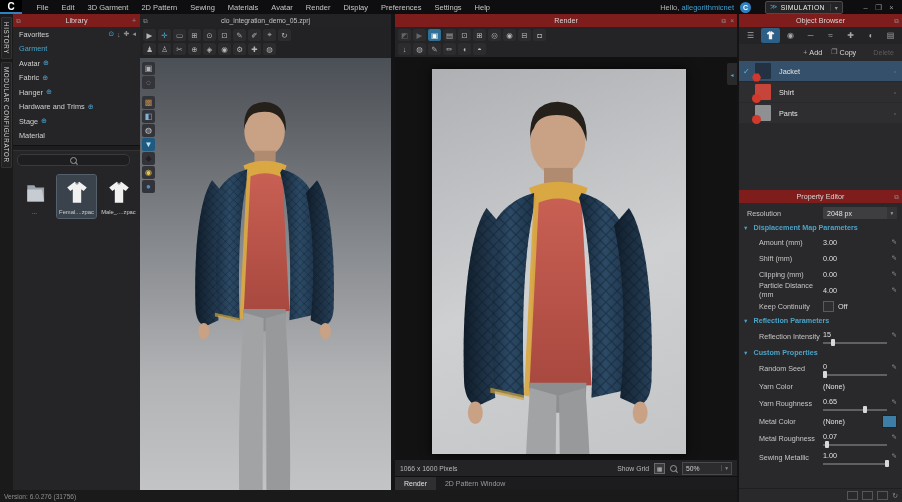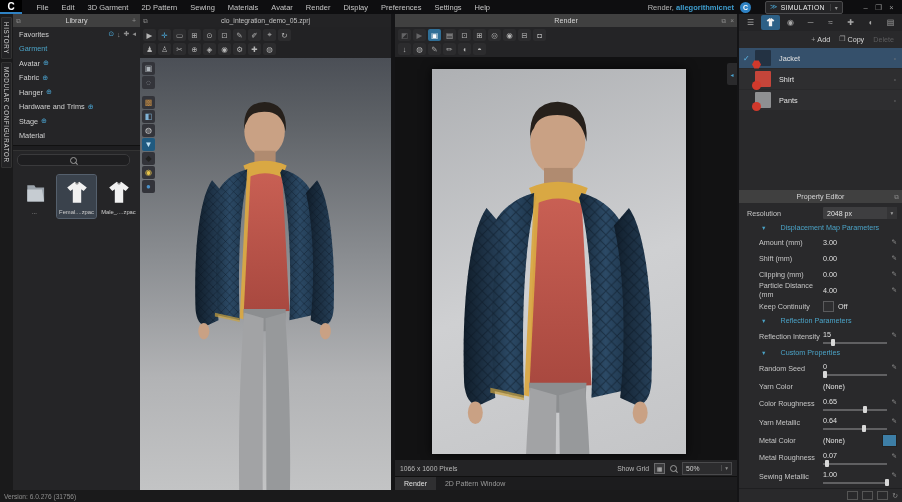--- a/index.html
+++ b/index.html
@@ -5,32 +5,32 @@
   html,body{margin:0;padding:0;background:#000;}
   #root{position:relative;width:902px;height:502px;background:#141416;overflow:hidden;
         font-family:"Liberation Sans",sans-serif;color:#c8c8c8;-webkit-font-smoothing:antialiased;}
   
   .menubar{position:absolute;left:0;top:0;right:0;height:14px;background:#0e0e10;display:flex;align-items:center;z-index:30;}
   .logo{width:22px;height:14px;background:#000;color:#fff;font-weight:bold;font-size:10px;display:flex;align-items:center;justify-content:center;border-bottom:2px solid #2e82c4;box-sizing:border-box;}
   .menus{display:flex;align-items:center;margin-left:8px;}
   .menu-item{padding:0 6.5px;font-size:7.5px;color:#c6c6c6;cursor:default;}
   .mb-right{margin-left:auto;display:flex;align-items:center;gap:6px;padding-right:4px;}
   .greeting{font-size:7.5px;color:#b5b5b5;}
-  .username{color:#3f9fd0;font-weight:bold;}
+  .username{color:#3f9fd0;font-weight:normal;}
   .user-avatar{width:11px;height:11px;border-radius:50%;background:#2e82c4;color:#fff;font-size:7px;font-weight:bold;display:flex;align-items:center;justify-content:center;}
   .sim-btn{height:11px;border:1px solid #4a4a4c;background:#242426;border-radius:2px;display:flex;align-items:center;padding:0 4px;gap:3px;font-size:6.8px;color:#ececec;letter-spacing:.3px;margin-left:8px;}
   .sim-chev{color:#4aa3d0;font-size:7px;}
   .sim-caret{color:#9a9a9a;font-size:6px;border-left:1px solid #3c3c3e;padding-left:4px;margin-left:2px;}
   .win-controls{display:flex;margin-left:10px;}
   .win-controls span{width:13px;text-align:center;color:#9a9a9a;font-size:7.5px;}
   
   .rail{position:absolute;left:0;top:14px;width:13px;bottom:0;background:#1a1a1b;z-index:5;}
   .rail-tab{writing-mode:vertical-rl;font-size:6.3px;letter-spacing:.6px;color:#cfcfcf;background:#232325;border:1px solid #333;padding:4px 1px;margin:3px 1px;border-radius:1px;}
   
-  .phead{height:13px;background:#404040;display:flex;align-items:center;justify-content:center;font-size:7.2px;color:#d6d6d6;position:relative;flex:none;}
+  .phead{height:13px;background:#7f1d1d;display:flex;align-items:center;justify-content:center;font-size:7.2px;color:#d6d6d6;position:relative;flex:none;}
   .phead .popout{position:absolute;left:3px;font-size:6.5px;color:#8d8d8d;}
   .phead .hplus{position:absolute;right:4px;font-size:7px;color:#8d8d8d;}
   .phead .hclose{position:absolute;right:3px;font-size:6.5px;color:#8d8d8d;display:flex;gap:4px;}
   
   .library{position:absolute;left:13px;top:14px;width:127px;bottom:12px;background:#252527;display:flex;flex-direction:column;z-index:5;}
   .lib-item{height:14.5px;display:flex;align-items:center;padding:0 4px 0 6px;font-size:7.3px;color:#d0d0d0;}
   .lib-item .plus{color:#4aa3d0;font-size:7px;margin-left:3px;}
   .lib-item.accent{color:#4ba3c7;}
   .lib-item .spacer{flex:1;}
   .fav-ic{font-size:7px;color:#8f8f8f;margin-left:3px;}
@@ -79,36 +79,36 @@
   .rtab.active{background:#2f2f31;color:#e2e2e2;}
   
   .rightpanel{position:absolute;left:739px;top:14px;right:0;bottom:0;background:#29292b;z-index:6;}
   .ob-tabs{height:17px;display:flex;align-items:center;background:#242426;padding:0 2px;gap:1px;}
   .obtab{flex:1;height:15px;display:flex;align-items:center;justify-content:center;font-size:8px;color:#a8a8a8;border-radius:2px;}
   .obtab.active{background:#2d6086;color:#fff;}
   .obtab svg{width:11px;height:11px;}
   .ob-btnrow{height:16px;display:flex;align-items:center;justify-content:flex-end;gap:9px;padding:0 8px;font-size:7.2px;color:#d8d8d8;}
   .ob-btn{display:flex;align-items:center;gap:2px;}
   .ob-btn .bic{font-size:7px;color:#9f9f9f;}
-  .ob-btn.disabled{color:#5c5c5e;}
+  .ob-btn.disabled{color:#5c5c5e;margin-left:8px;}
   .ob-row{height:20px;display:flex;align-items:center;margin:1px 0;background:#2e2e30;padding:0 4px;}
   .ob-row.selected{background:#35506b;}
   .ob-check{width:12px;font-size:8px;color:#5db7e8;}
   .ob-thumb{width:16px;height:16px;border-radius:1px;position:relative;margin-right:8px;flex:none;}
   .ob-badge{position:absolute;left:-3px;bottom:-3px;width:9px;height:9px;background:#d2392c;}
   .ob-badge.hex{clip-path:polygon(25% 5%,75% 5%,100% 50%,75% 95%,25% 95%,0 50%);}
   .ob-badge.circle{border-radius:50%;}
   .ob-name{flex:1;font-size:7.3px;color:#e2e2e2;}
   .ob-rowic{font-size:6.5px;color:#7f7f81;margin-right:2px;}
   
   .pe{position:absolute;left:0;right:0;top:176px;bottom:0;display:flex;flex-direction:column;}
   .pe-body{flex:1;overflow:hidden;padding:2px 0 0;}
   .pe-row{height:16px;display:flex;align-items:center;padding:0 5px 0 8px;}
   .pe-row.tall{height:19px;align-items:center;padding-top:0;}
-  .pe-section{height:13px;display:flex;align-items:center;gap:14px;padding-left:22px;color:#4ba3c7;font-size:7.2px;}
+  .pe-section{height:13px;display:flex;align-items:center;gap:5px;padding-left:4px;color:#4ba3c7;font-size:7.2px;font-weight:bold;}
   .pe-section .caret{font-size:5.5px;color:#4ba3c7;}
   .pe-label{flex:1;font-size:7.2px;color:#c6c6c6;}
   .pe-label.ind{padding-left:12px;}
   .pe-ctrl{width:74px;display:flex;align-items:center;flex:none;}
   .pe-ctrl.col{flex-direction:column;align-items:stretch;gap:0;padding-top:1px;}
   .vline{display:flex;align-items:center;justify-content:space-between;}
   .pe-val{font-size:7.2px;color:#e0e0e0;}
   .pen{font-size:6.5px;color:#8f8f8f;margin-left:auto;}
   .vline .pen{margin-left:0;}
   .track{position:relative;height:2px;background:#606062;margin:3px 10px 0 0;}
@@ -192,21 +192,21 @@
         <div class="menu-item">Materials</div>
         <div class="menu-item">Avatar</div>
         <div class="menu-item">Render</div>
         <div class="menu-item">Display</div>
         <div class="menu-item">Preferences</div>
         <div class="menu-item">Settings</div>
         <div class="menu-item">Help</div>
       </div>
     <div class="mb-right">
       <span class="greeting">
-        <span>Render,</span>
+        <span>Hello,</span>
         <b class="username">allegorithmicnet</b>
       </span>
       <span class="user-avatar">C</span>
       <div class="sim-btn">
         <span class="sim-chev">≫</span>
         <span>SIMULATION</span>
         <span class="sim-caret">▾</span>
       </div>
       <div class="win-controls" id="win-controls">
           <span>–</span>
@@ -389,20 +389,26 @@
         <span class="zc">▾</span>
       </span>
     </div>
     <div class="rd-tabs" id="rd-tabs">
         <div class="rtab active">Render</div>
         <div class="rtab">2D Pattern Window</div>
       </div>
   </div>
 
   <div class="rightpanel">
+    <div class="phead">
+      <span>Object Browser</span>
+      <span class="hclose">
+          <span>⧉</span>
+        </span>
+    </div>
     <div class="ob-tabs" id="ob-tabs">
         <span class="obtab">☰</span>
         <span class="obtab active">
           <svg>
             <use href="#tshirt"></use>
           </svg>
         </span>
         <span class="obtab">◉</span>
         <span class="obtab">─</span>
         <span class="obtab">≈</span>
@@ -538,40 +544,28 @@
               </div>
             </div>
           </div>
           <div class="pe-row">
             <span class="pe-label ind">Yarn Color</span>
             <div class="pe-ctrl">
               <span class="pe-val">(None)</span>
             </div>
           </div>
           <div class="pe-row tall">
-            <span class="pe-label ind">Color Roughness</span>
+            <span class="pe-label ind">Yarn Roughness</span>
             <div class="pe-ctrl col">
               <div class="vline">
                 <span class="pe-val">0.65</span>
                 <span class="pen">✎</span>
               </div>
               <div class="track">
                 <div class="sthumb" style="left: calc(65% - 2px);"></div>
-              </div>
-            </div>
-          </div>
-          <div class="pe-row tall">
-            <span class="pe-label ind">Yarn Metallic</span>
-            <div class="pe-ctrl col">
-              <div class="vline">
-                <span class="pe-val">0.64</span>
-                <span class="pen">✎</span>
-              </div>
-              <div class="track">
-                <div class="sthumb" style="left: calc(64% - 2px);"></div>
               </div>
             </div>
           </div>
           <div class="pe-row">
             <span class="pe-label ind">Metal Color</span>
             <div class="pe-ctrl">
               <span class="pe-val">(None)</span>
               <span class="swatch" style="background: rgb(61, 126, 166);"></span>
             </div>
           </div>

